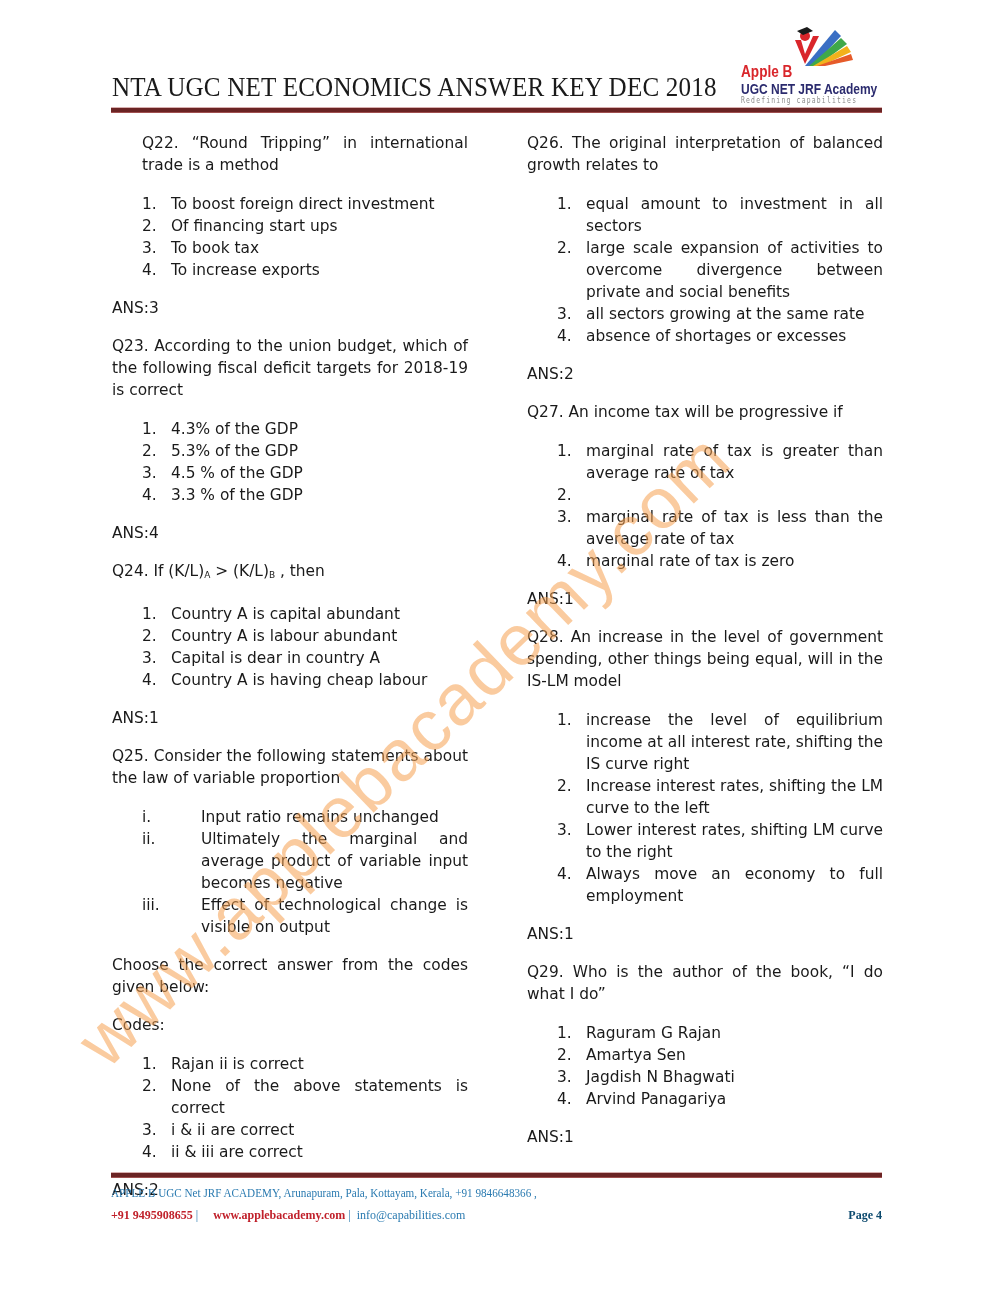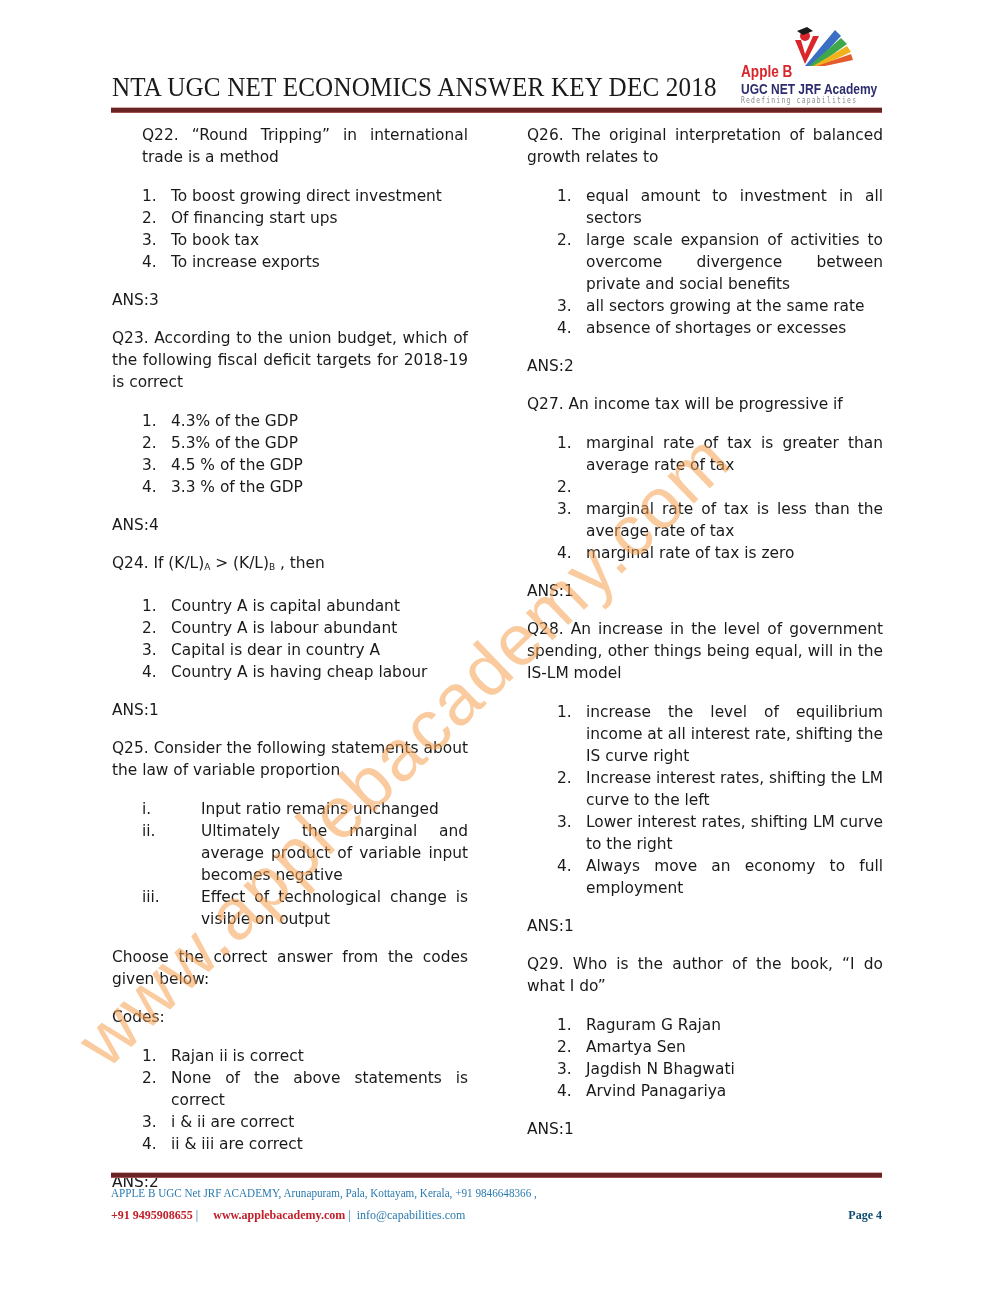--- a/index.html
+++ b/index.html
@@ -35,21 +35,21 @@
       position: absolute; left: 111px; width: 771px; height: 6px;
       background: #6b2424; border-top: 1px solid #d9b0b0; border-bottom: 1px solid #a05050;
     }
     .rule.top { top: 95px; }
     .rule.bottom { top: 1172px; }
 
     
     .col { position: absolute; top: 124px; width: 356px; font-size: 15.4px; line-height: 22px; }
     .col.left { left: 112px; }
     .col.right { left: 527px; }
-    .q { text-align: justify; }
+    .q { text-align: justify; margin-top: 8px; }
     .q.indent { padding-left: 30px; }
     .options { margin-top: 17px; list-style: none; }
     .options li { display: flex; }
     .options.numbered li { padding-left: 30px; }
     .options .num { width: 29px; flex-shrink: 0; }
     .options .txt { flex: 1; text-align: justify; }
     .options.roman li { padding-left: 30px; }
     .options.roman .num { width: 59px; }
     .ans { margin-top: 16px; margin-bottom: 16px; }
     .para { margin-top: 16px; text-align: justify; }
@@ -97,21 +97,21 @@
   <div class="rule top"></div>
 </div>
 
 <div class="col left">
 
   <div class="q-block">
     <div class="q indent">Q22. “Round Tripping” in international trade is a method</div>
     <ul class="options numbered">
       <li>
           <span class="num">1.</span>
-          <span class="txt">To boost growing direct investment</span>
+          <span class="txt">To boost foreign direct investment</span>
         </li>
       <li>
           <span class="num">2.</span>
           <span class="txt">Of financing start ups</span>
         </li>
       <li>
           <span class="num">3.</span>
           <span class="txt">To book tax</span>
         </li>
       <li>

